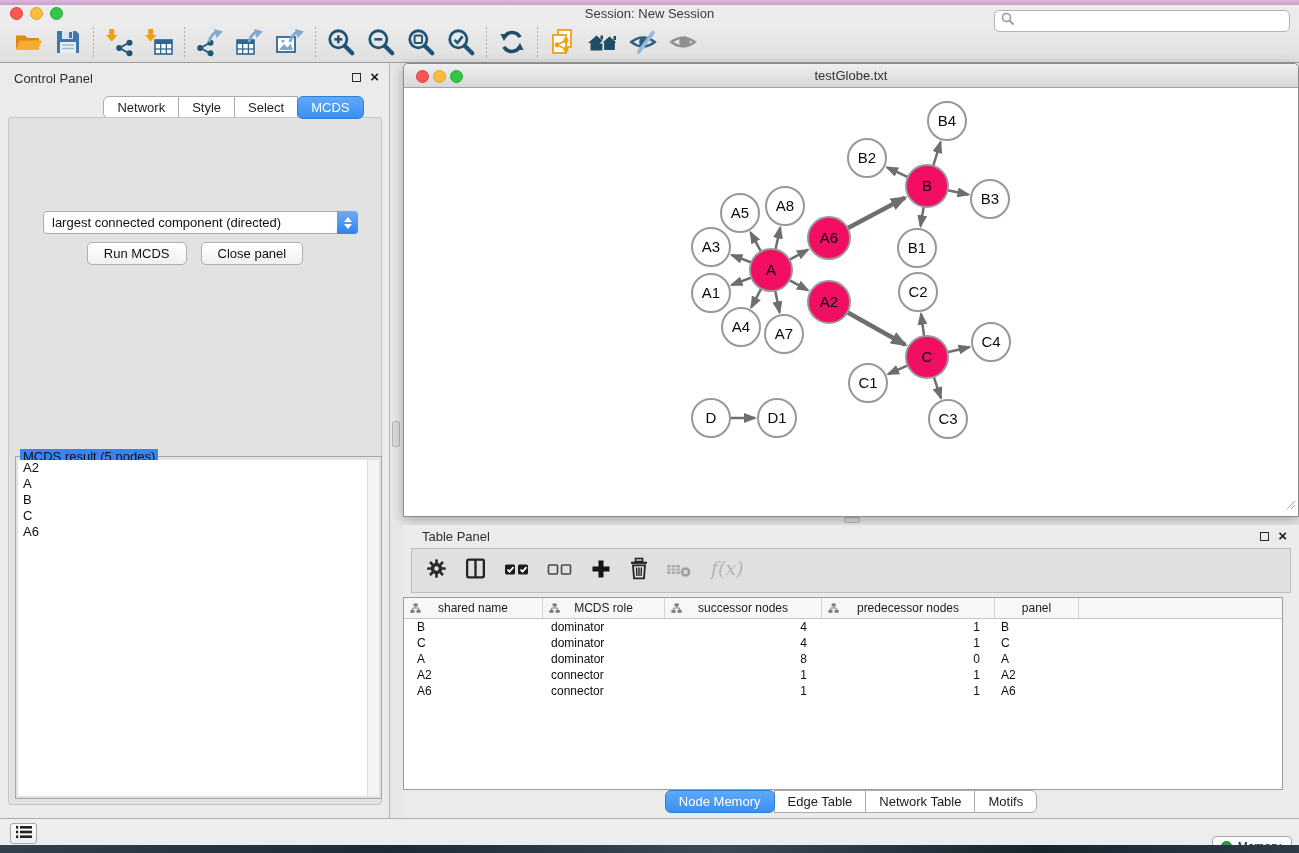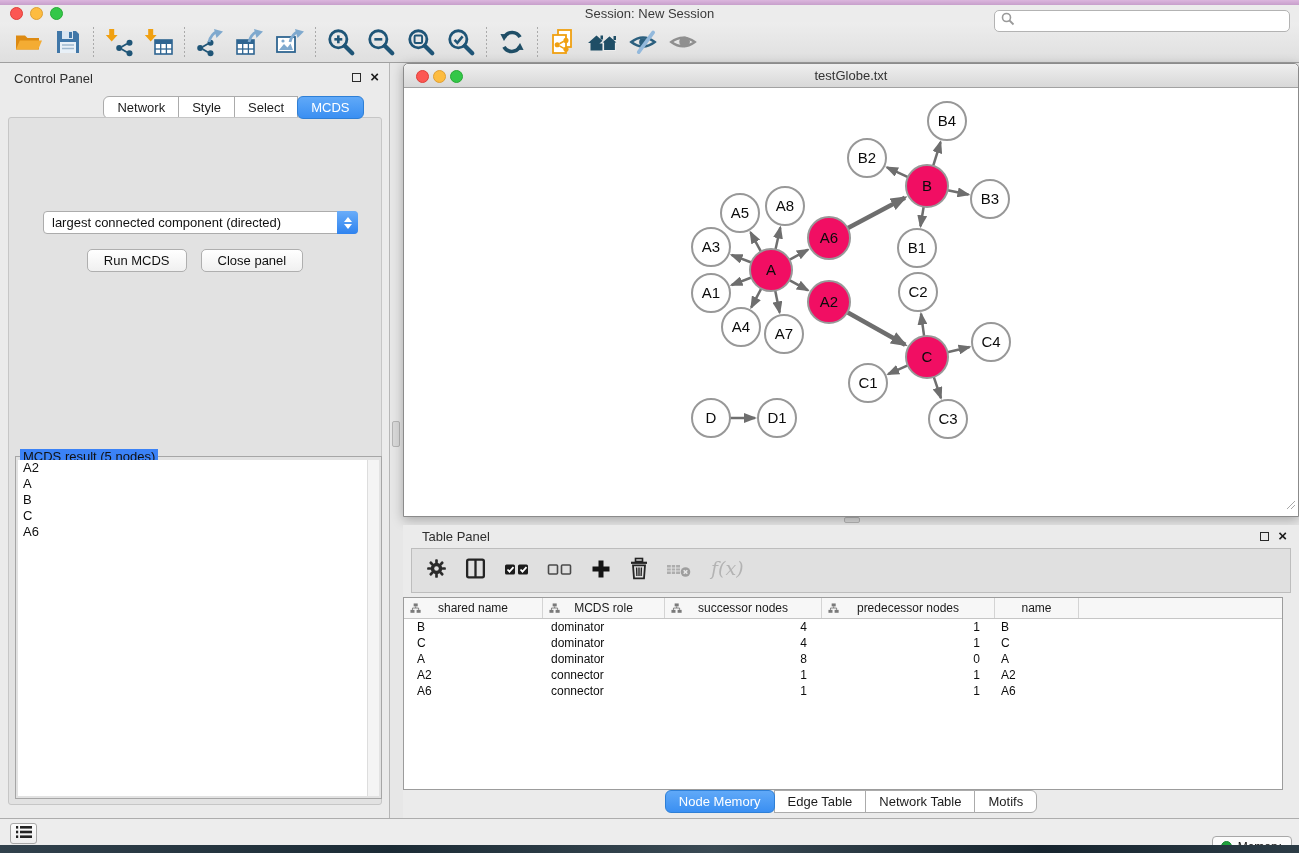--- a/index.html
+++ b/index.html
@@ -50,21 +50,21 @@
     border-radius:6px; z-index:1; }
   .cp-content { position:absolute; left:8px; top:54px; width:374px; height:688px;
     background:#E2E2E2; border:1px solid #C6C6C6; border-radius:3px; }
   .opt-label { text-align:center; margin-top:17px; font-size:13px; color:#151515; font-weight:500; }
   .dropdown { position:absolute; left:34px; top:93px; width:315px; height:23px; background:#FFF;
     border:1px solid #ACACAC; border-radius:4px; font-size:13px; color:#111; line-height:21px; padding-left:8px; }
   .dd-cap { position:absolute; right:-1px; top:-1px; width:21px; height:23px; border-radius:0 4px 4px 0;
     background:linear-gradient(#6AADF9,#2F83EF); display:flex; flex-direction:column; align-items:center; justify-content:center; gap:2px; }
   .dd-cap .up { width:0;height:0;border-left:4px solid transparent;border-right:4px solid transparent;border-bottom:5px solid #FFF; }
   .dd-cap .down { width:0;height:0;border-left:4px solid transparent;border-right:4px solid transparent;border-top:5px solid #FFF; }
-  .btn-row { position:absolute; left:0; top:131px; width:100%; display:flex; justify-content:center; gap:14px; }
+  .btn-row { position:absolute; left:0; top:124px; width:100%; display:flex; justify-content:center; gap:14px; }
   .mac-btn { height:23px; background:linear-gradient(#FFFFFF,#F0F0F0); border:1px solid #AFAFAF;
     border-radius:5px; font-size:13px; color:#111; padding:0 16px; line-height:21px; }
   .result-box { position:absolute; left:6px; top:338px; width:367px; height:343px; border:1px solid #A6A6A6; }
   .result-legend { position:absolute; top:-8px; left:4px; background:#3b82f6; padding:0 3px; font-size:13px; color:#111; }
   .result-list { position:absolute; left:2px; top:3px; right:2px; bottom:2px; background:#FFF; overflow:hidden; }
   .result-scroll { position:absolute; right:0; top:0; bottom:0; width:12px; background:#F4F4F4; border-left:1px solid #DDD; }
   .result-item { font-size:13px; color:#0E0E0E; height:16px; line-height:16px; padding-left:5px; }
 
   
   .v-divider-handle { position:absolute; left:392px; top:421px; width:8px; height:26px;
@@ -572,21 +572,21 @@
         <div class="th" style="width: 173px;">
           <span class="tree-ic"><svg width="11" height="11" viewBox="0 0 12 12">
               <rect x="4" y="0.5" width="4.4" height="3.2" fill="#7A7A7A"></rect>
               <rect x="0.5" y="7.5" width="4.4" height="3.2" fill="#7A7A7A"></rect>
               <rect x="7.2" y="7.5" width="4.4" height="3.2" fill="#7A7A7A"></rect>
               <path d="M6.2,3.7 V5.5 M2.7,7.5 V5.5 H9.4 V7.5" stroke="#7A7A7A" stroke-width="1" fill="none"></path>
             </svg></span>
           <span>predecessor nodes</span>
         </div>
         <div class="th" style="width: 84px;">
-          <span>name</span>
+          <span>panel</span>
         </div>
         <div class="th filler"></div>
       </div>
     <div>
         <div class="trow">
           <div class="td al" style="width: 139px; padding: 0px 0px 0px 13px;">B</div>
           <div class="td al" style="width: 122px; padding: 0px 0px 0px 8px;">dominator</div>
           <div class="td ar" style="width: 157px; padding: 0px 15px 0px 0px;">4</div>
           <div class="td ar" style="width: 173px; padding: 0px 15px 0px 0px;">1</div>
           <div class="td al" style="width: 84px; padding: 0px 0px 0px 6px;">B</div>

